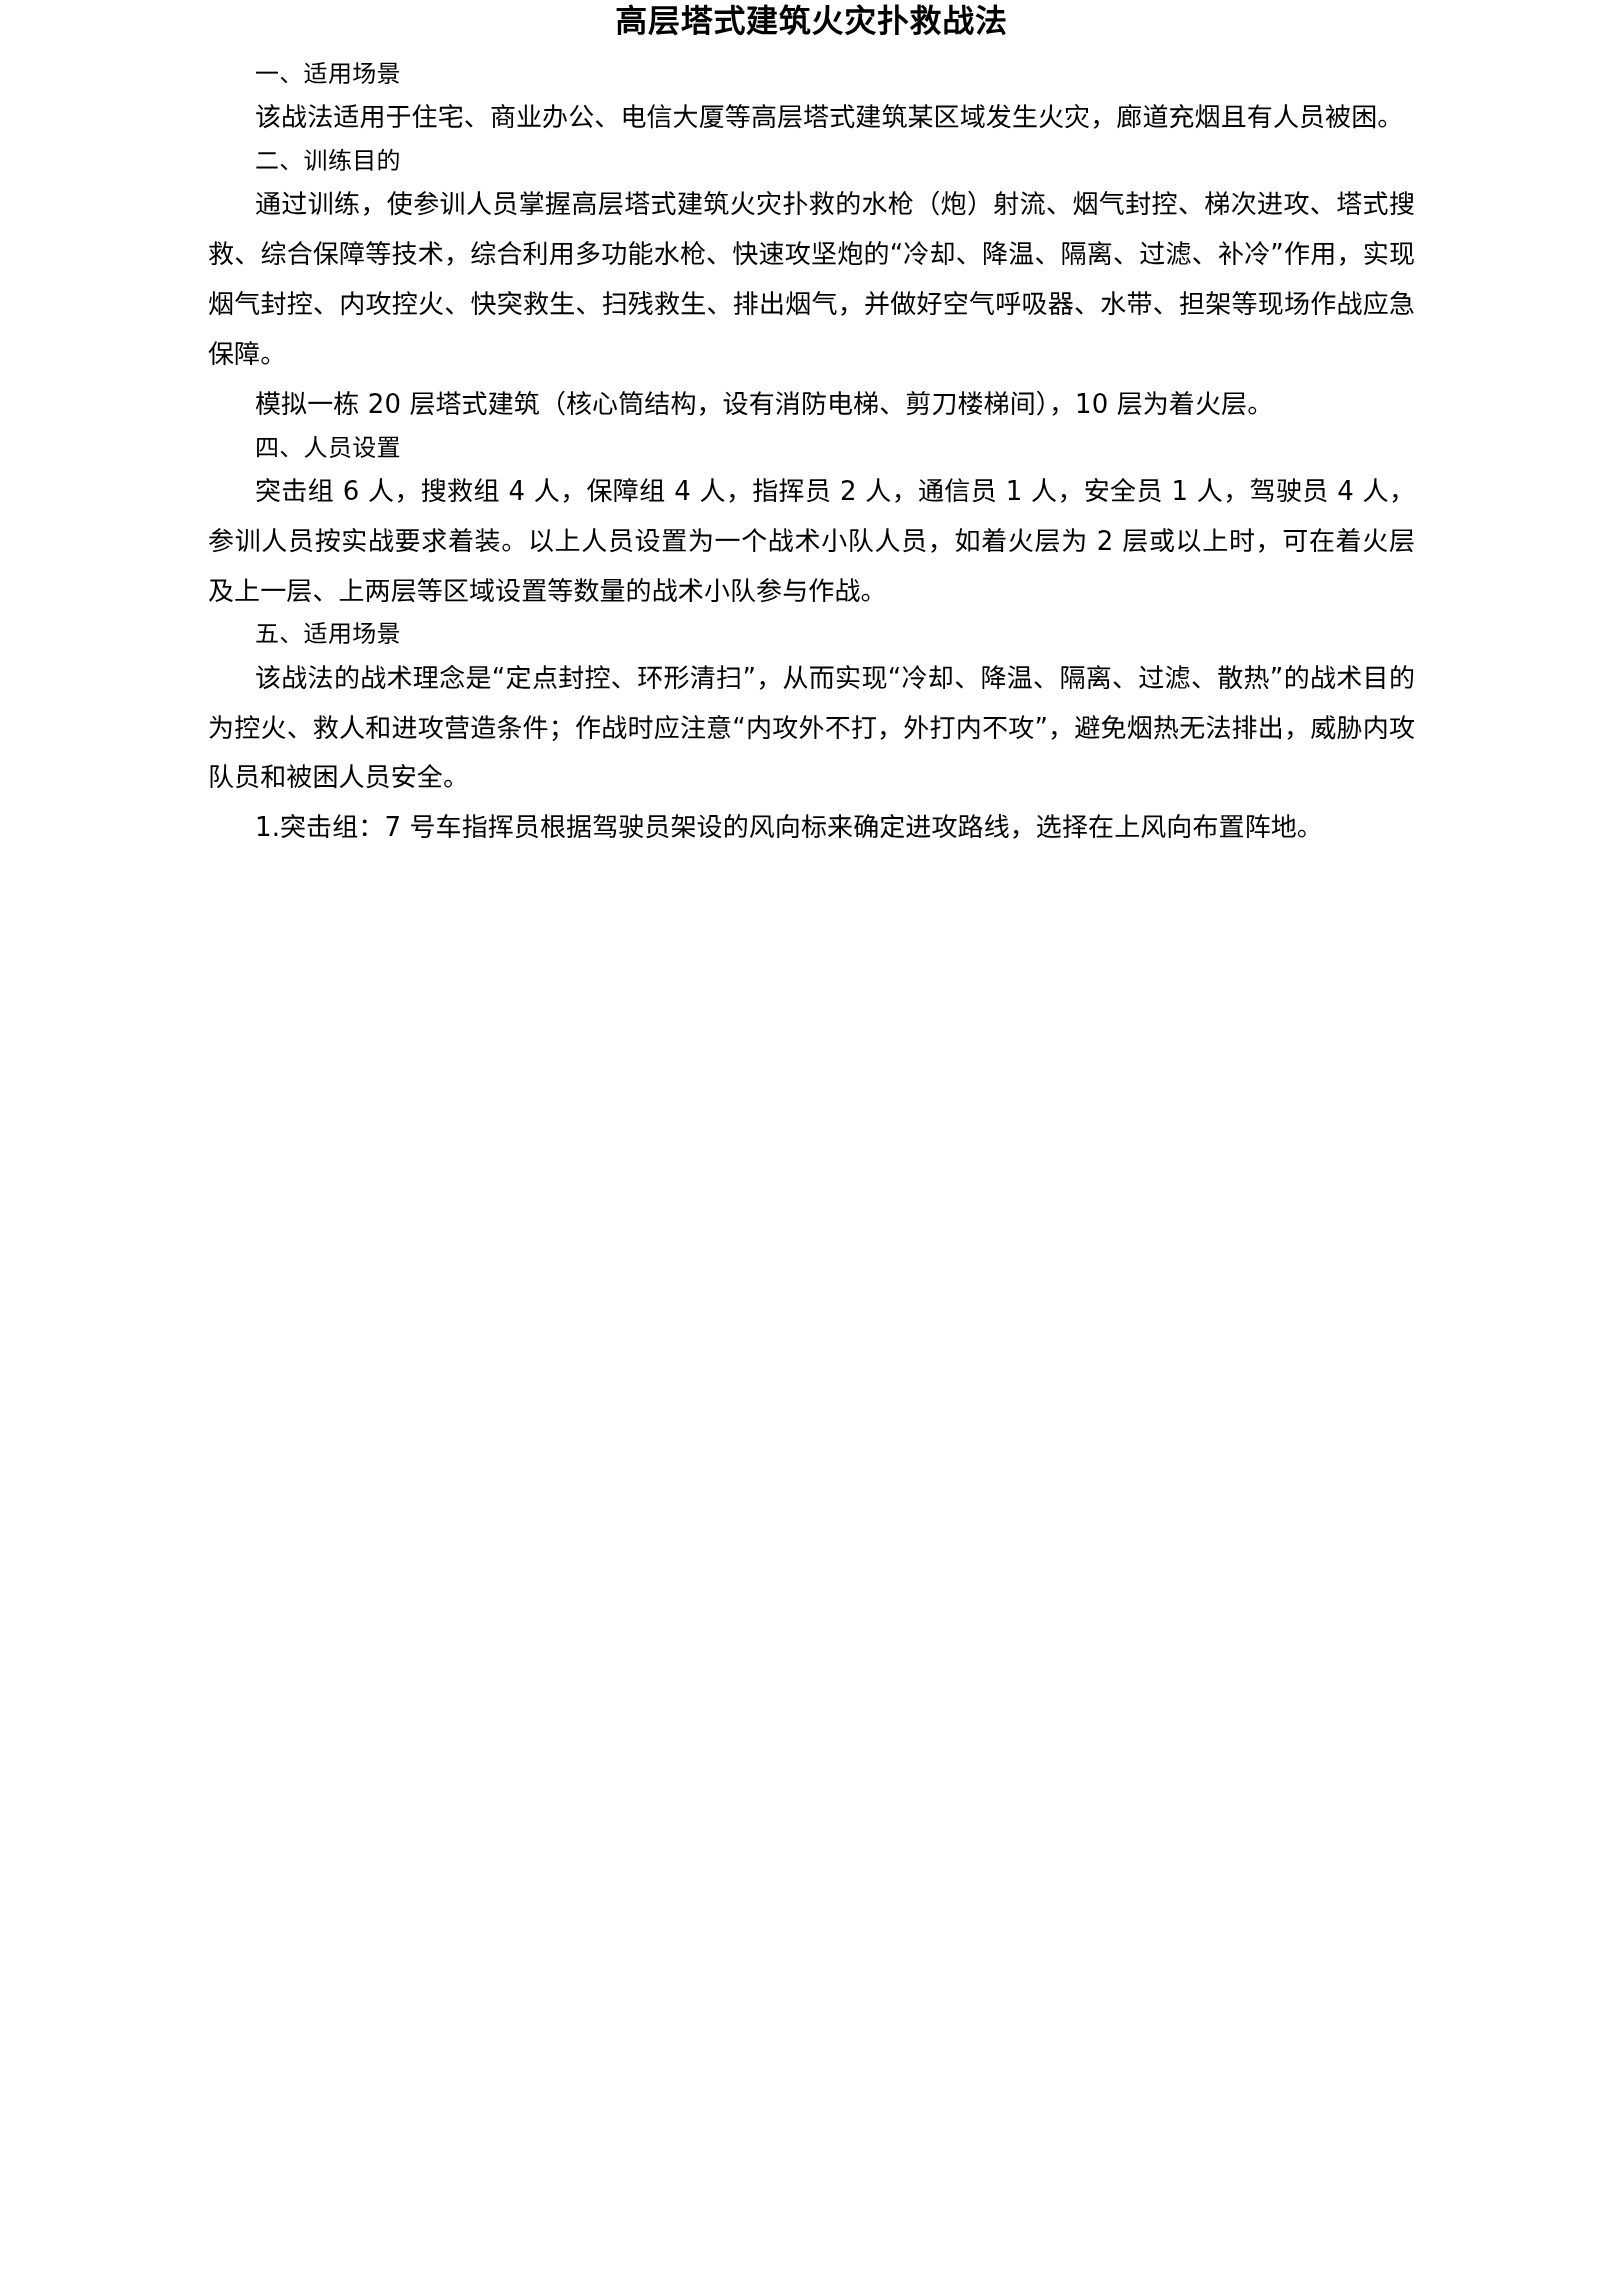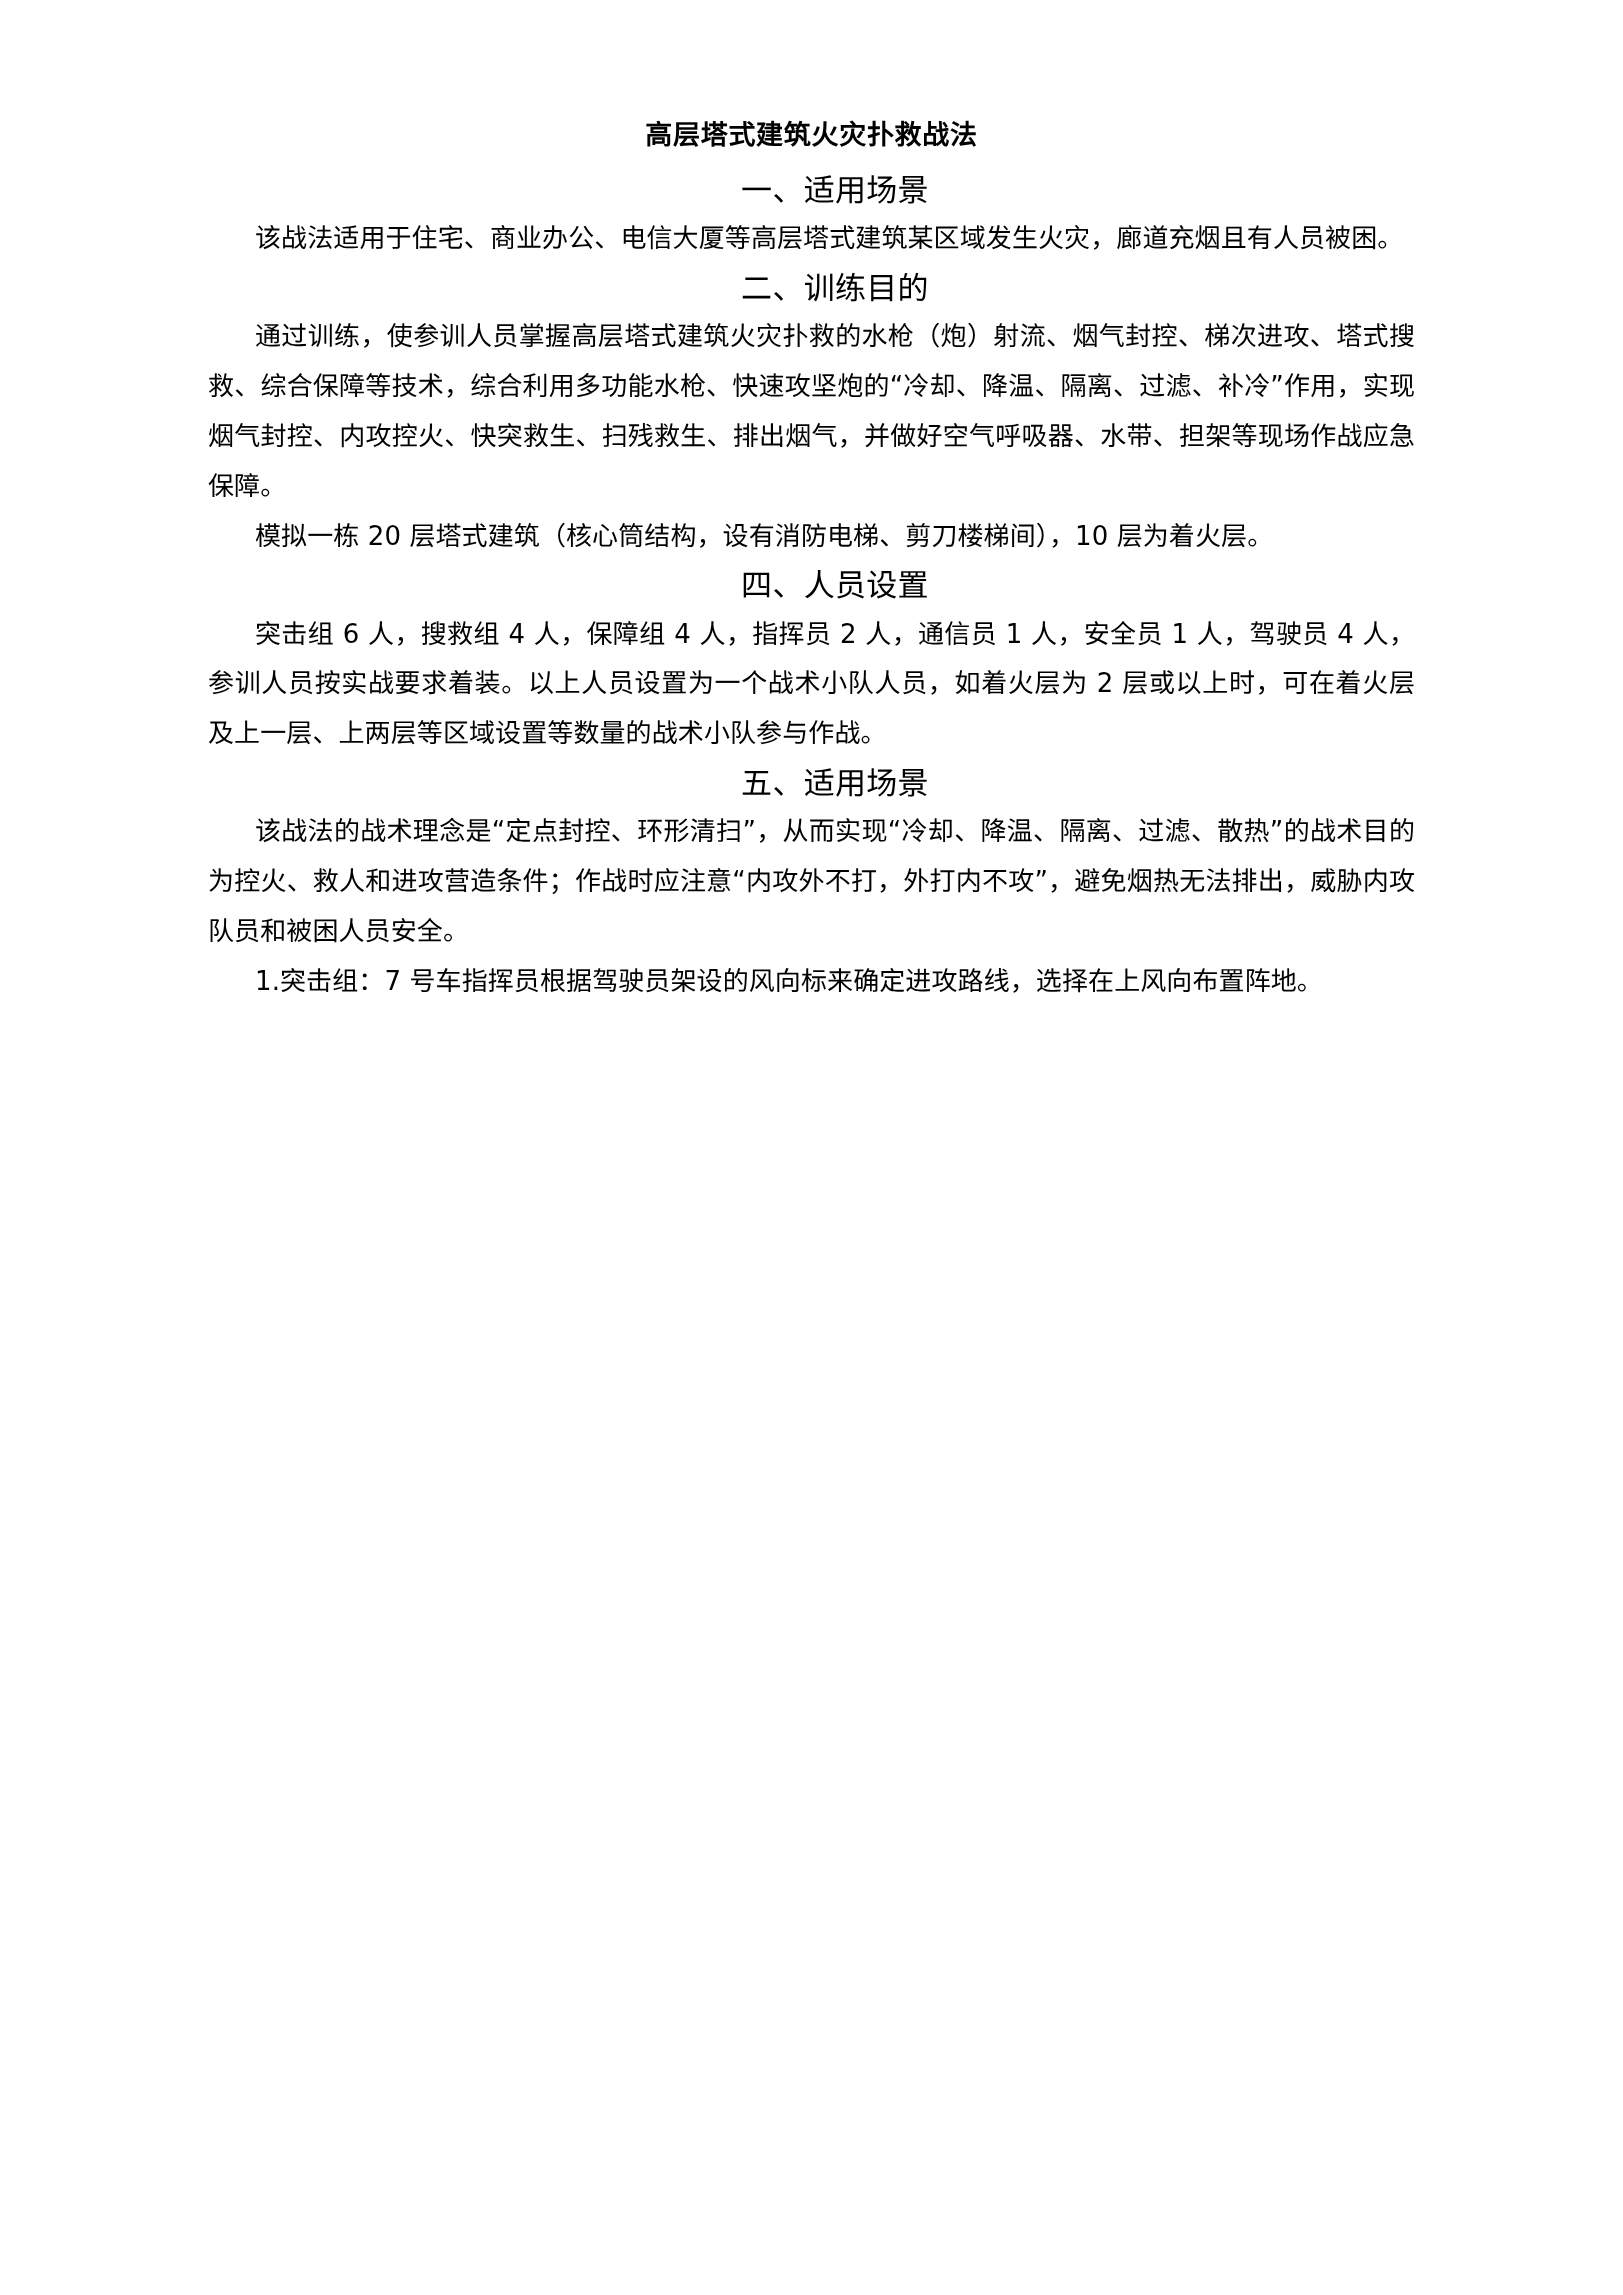--- a/index.html
+++ b/index.html
@@ -23,37 +23,35 @@
   }
   .content {
     position: absolute;
     left: 208px;
     top: 0;
     width: 1207px;   
   }
   .doc-title {
     font-family: "DejaVu Sans", "Liberation Sans", sans-serif;
     font-weight: bold;
-    font-size: 27px;
+    font-size: 32px;
     line-height: 1.35;
     text-align: center;
     letter-spacing: 0.7px;
     margin: 0;
-    padding-top: 117px;
     padding-bottom: 12.5px;
     white-space: nowrap;
   }
   .heading {
     font-family: "DejaVu Sans", "Liberation Sans", sans-serif;
-    font-size: 31px;
+    font-size: 24px;
     line-height: 1.55;
     margin: 0;
     text-indent: 47px;
     letter-spacing: 0.3px;
-    text-align: center;
   }
   .para {
     font-family: "DejaVu Sans", "Liberation Sans", sans-serif;
     font-size: 26px;
     line-height: 1.92;
     margin: 0;
     text-indent: 47px;
     text-align: justify;
     text-justify: inter-ideograph;
     letter-spacing: 0.1px;

